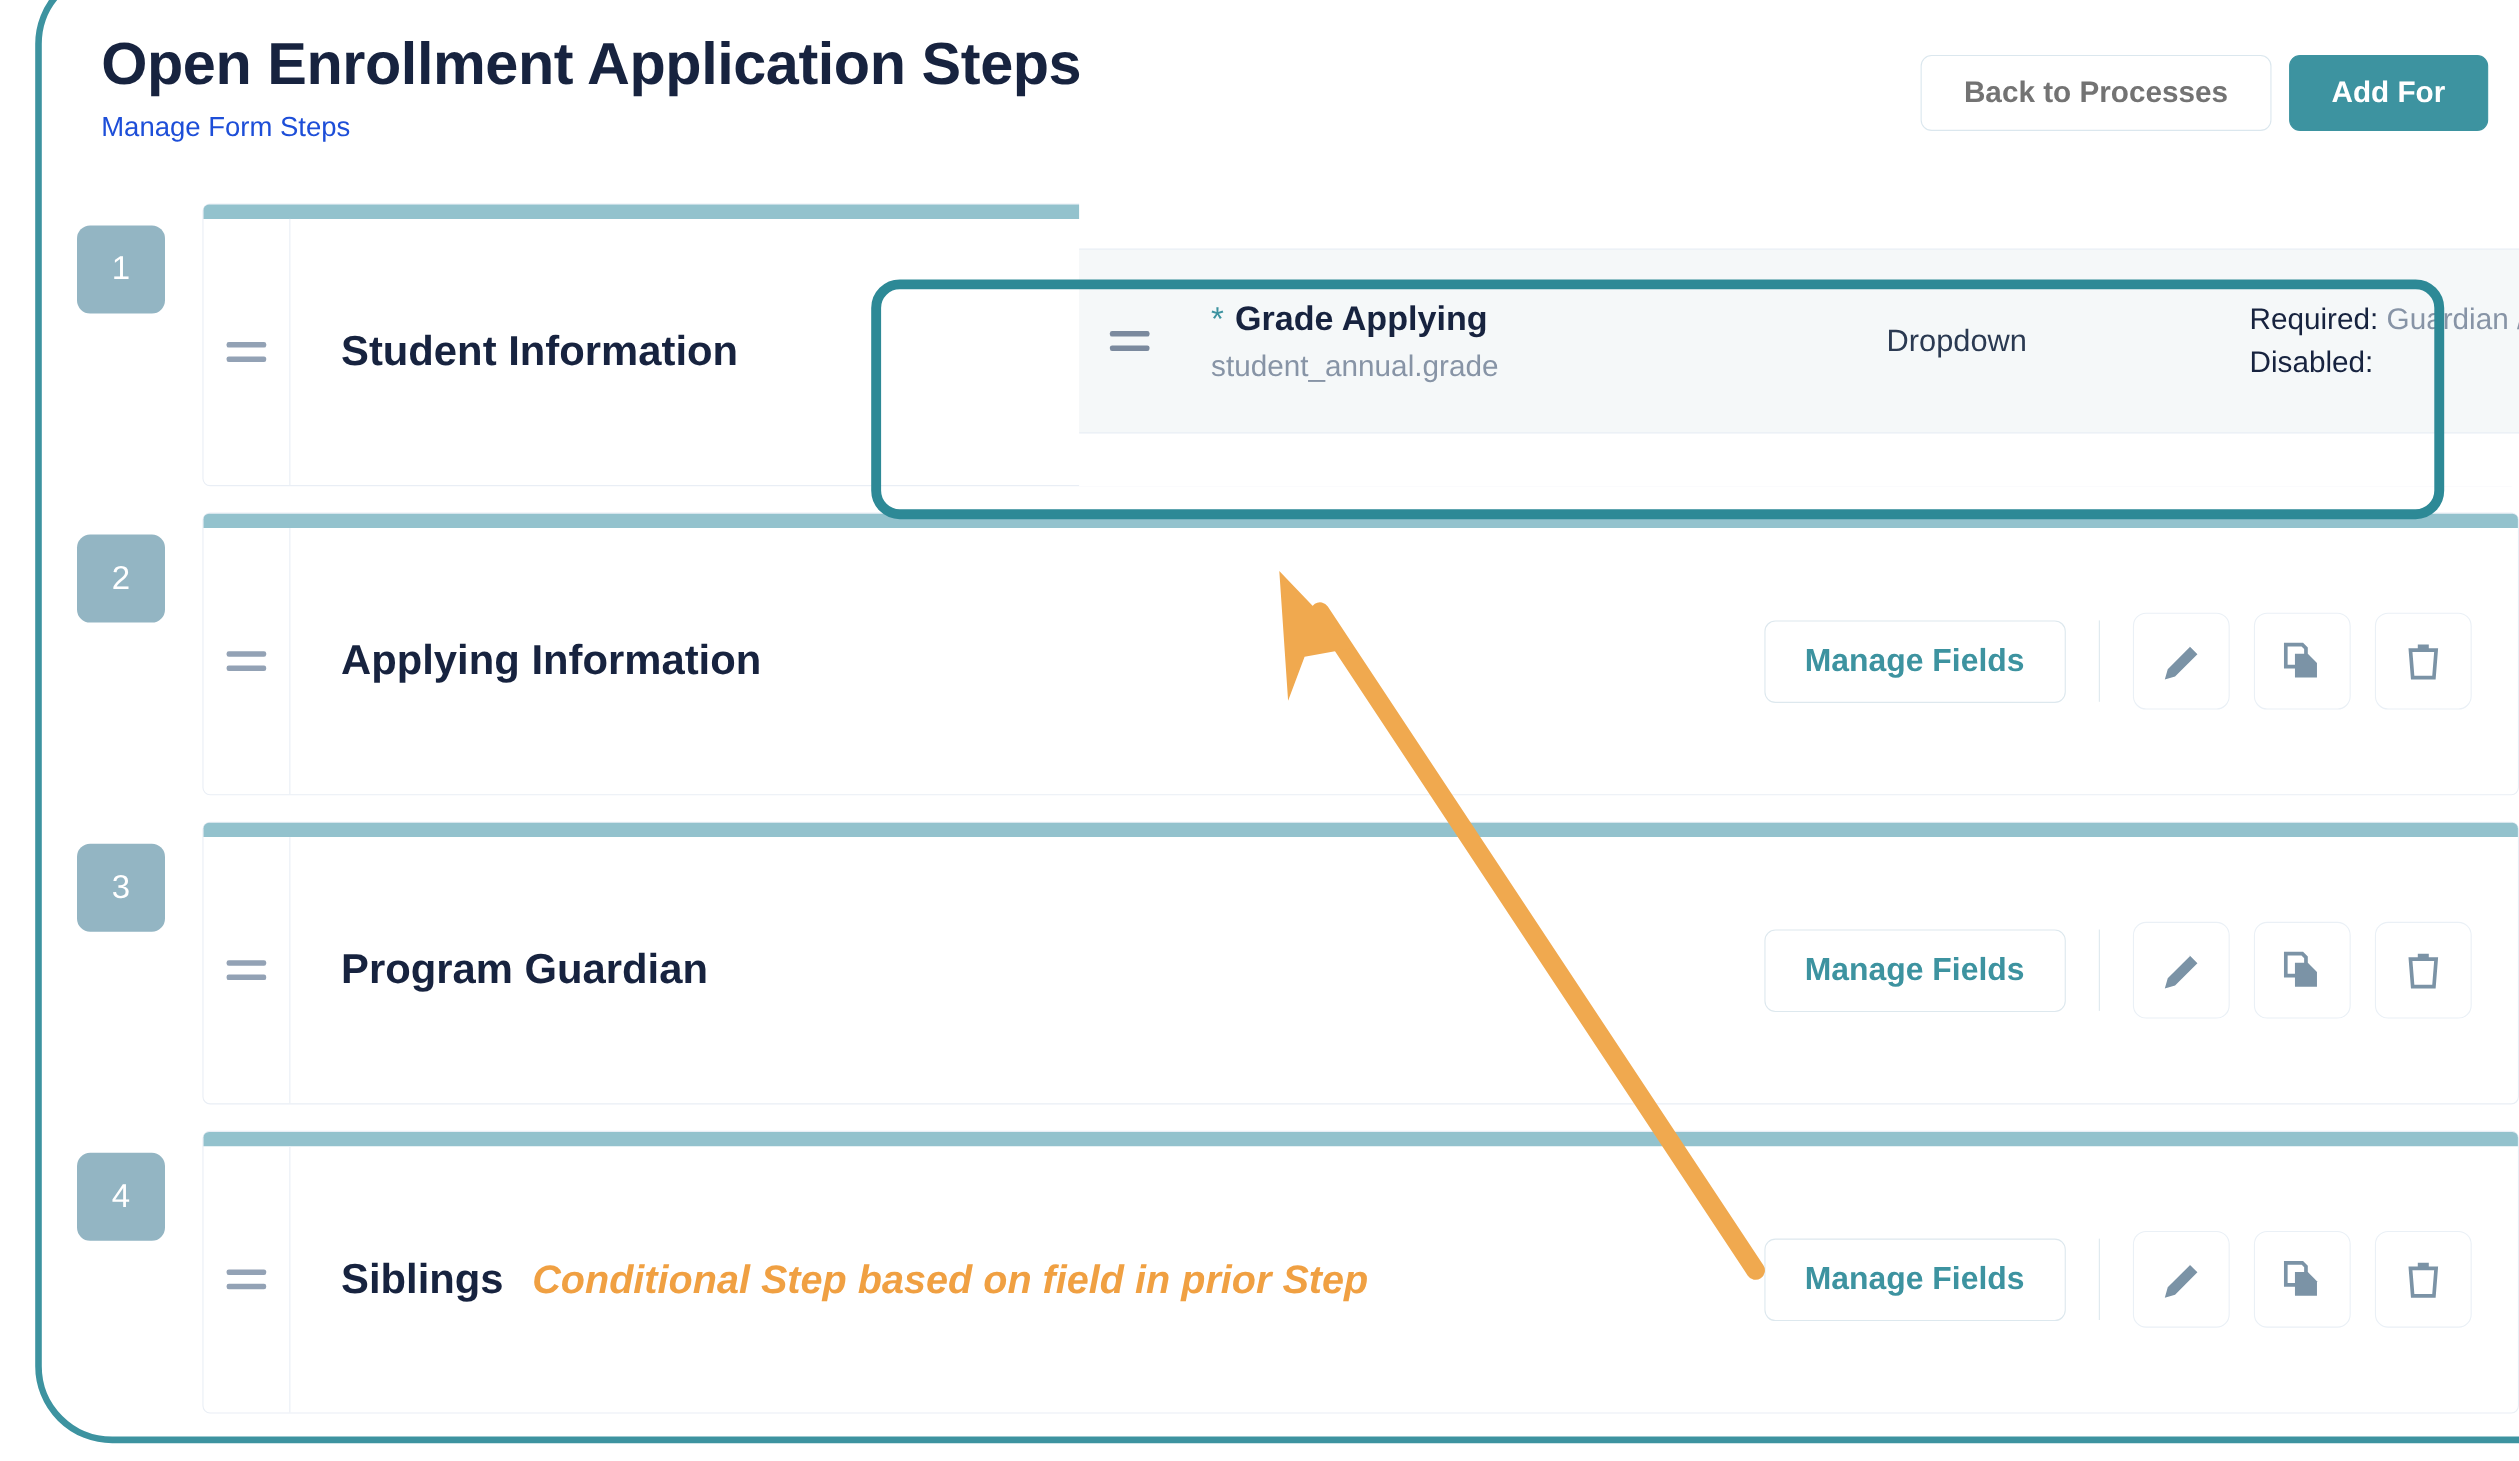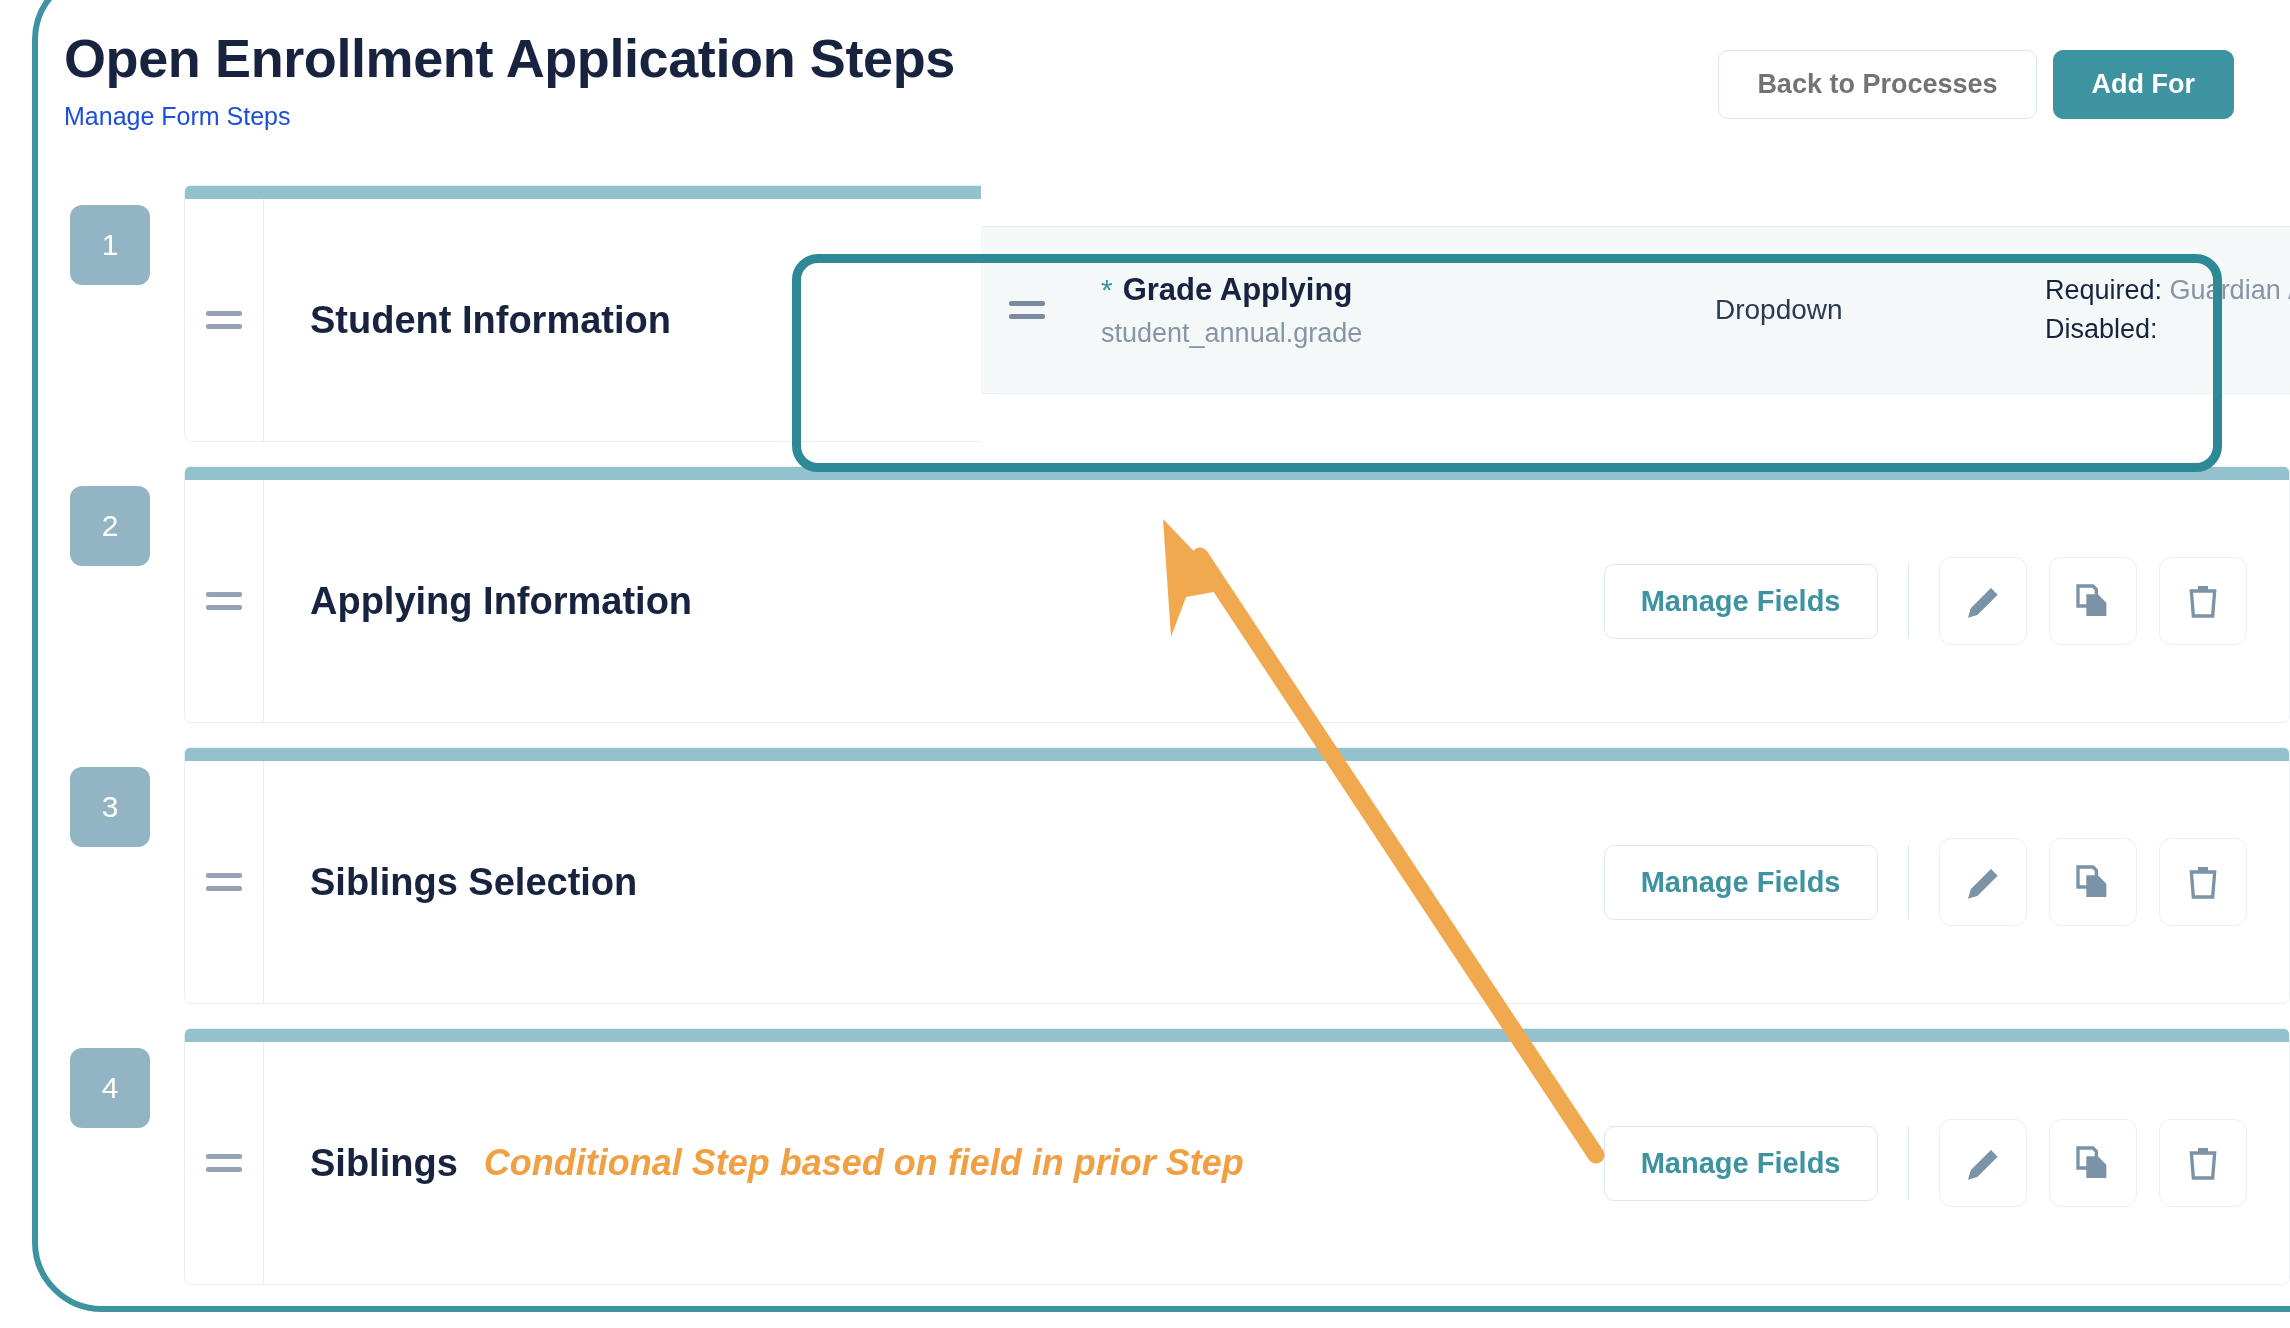--- a/index.html
+++ b/index.html
@@ -30,21 +30,21 @@
     border: 6px solid #3d93a0;
     border-radius: 70px;
     box-sizing: border-box;
     pointer-events: none;
     z-index: 40;
   }
 
   
   .page-header {
     position: absolute;
-    left: 64px;
+    left: 92px;
     top: 28px;
     width: 2140px;
   }
   .page-title {
     font-size: 54px;
     font-weight: 700;
     color: #17233f;
     letter-spacing: -0.4px;
     line-height: 1.12;
     margin: 0;
@@ -471,21 +471,21 @@
       <div class="step-card">
         <div class="step-card-topbar"></div>
         <div class="step-card-body">
           <div class="drag-col">
             <div class="drag-handle">
               <span></span>
                 <span></span>
             </div>
           </div>
           <div class="step-main">
-            <div class="step-name">Siblings Selection</div>
+            <div class="step-name">Program Guardian</div>
             <div class="step-actions">
               <button class="btn-manage">Manage Fields</button>
               <div class="v-divider"></div>
               <div class="icon-btn">
                 <span>
                   <svg width="40" height="40" viewBox="0 0 24 24" fill="none">
                     <path d="M15.8 3.2l5 5L8.6 20.4 3 22l1.6-5.6L16.8 4.2z" fill="#7b93a6"></path>
                   </svg>
                 </span>
               </div>

